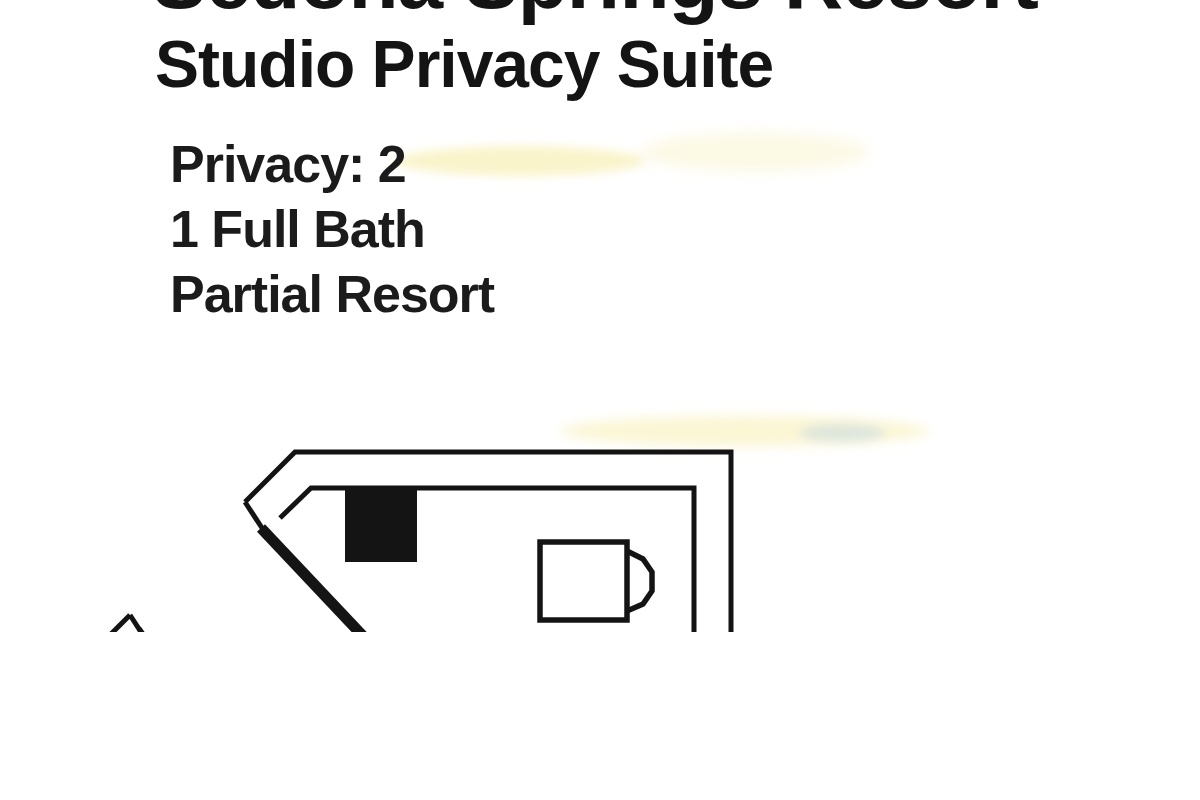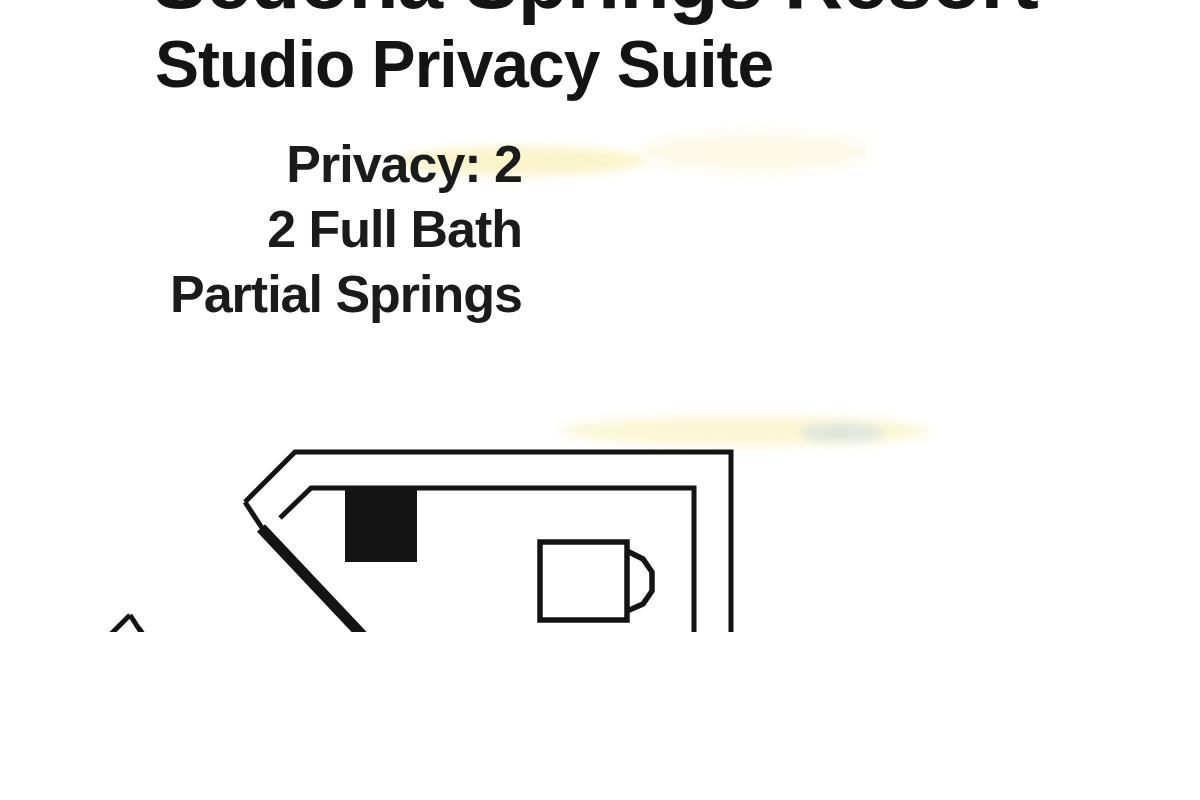--- a/index.html
+++ b/index.html
@@ -24,21 +24,20 @@
   .title-line2{left:155px;top:31px;font-size:66px;}
   .details{
     position:absolute;
     left:170px;top:132px;
     font-size:52px;
     font-weight:700;
     color:#1b1b1b;
     line-height:65px;
     letter-spacing:-1px;
     white-space:nowrap;
-    text-align:right;
   }
   .floor-plan{position:absolute;left:0;top:0;}
   .smudge{position:absolute;border-radius:50%;}
   .smudge.s1{left:395px;top:146px;width:250px;height:30px;background:rgba(246,235,160,0.55);filter:blur(5px);}
   .smudge.s2{left:640px;top:133px;width:230px;height:38px;background:rgba(248,240,190,0.40);filter:blur(7px);}
   .smudge.s3{left:560px;top:416px;width:370px;height:30px;background:rgba(246,235,160,0.45);filter:blur(6px);}
   .smudge.s4{left:800px;top:424px;width:85px;height:18px;background:rgba(170,200,235,0.35);filter:blur(5px);}
 </style>
 </head>
 <body>
@@ -50,22 +49,22 @@
   <div class="smudge s3"></div>
   <div class="smudge s4"></div>
 
   <div class="artwork">
 
     <div class="title-line title-line1">Sedona Springs Resort</div>
     <div class="title-line title-line2">Studio Privacy Suite</div>
 
     <div class="details">
       <div>Privacy: 2</div>
-      <div>2 Full Bath</div>
-      <div>Partial Springs</div>
+      <div>1 Full Bath</div>
+      <div>Partial Resort</div>
     </div>
 
     <svg class="floor-plan" width="1200" height="800" viewBox="0 0 1200 800">
       <g stroke="#141414" fill="none" stroke-width="5">
         <path d="M 67 806 L 67 678 L 130 615"></path>
         <path d="M 94 806 L 94 697 L 148 643"></path>
         <path d="M 130 615 L 148 643"></path>
         <path d="M 245 502 L 295 452 L 731 452 L 731 806"></path>
         <path d="M 280 518 L 311 488 L 694 488 L 694 806"></path>
         <path d="M 245 502 L 264 531"></path>

